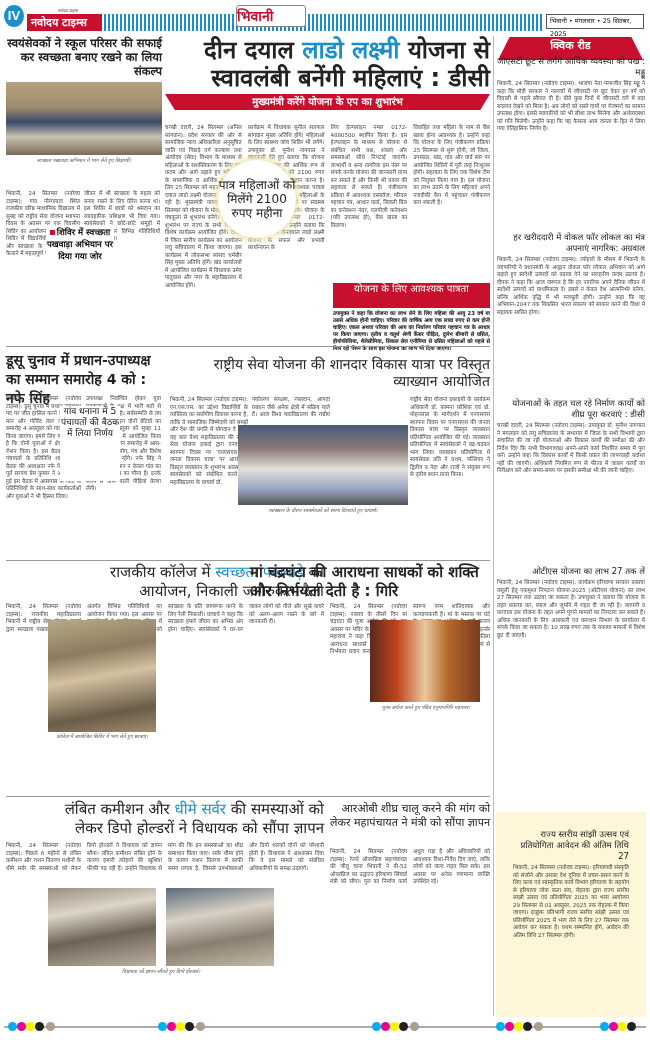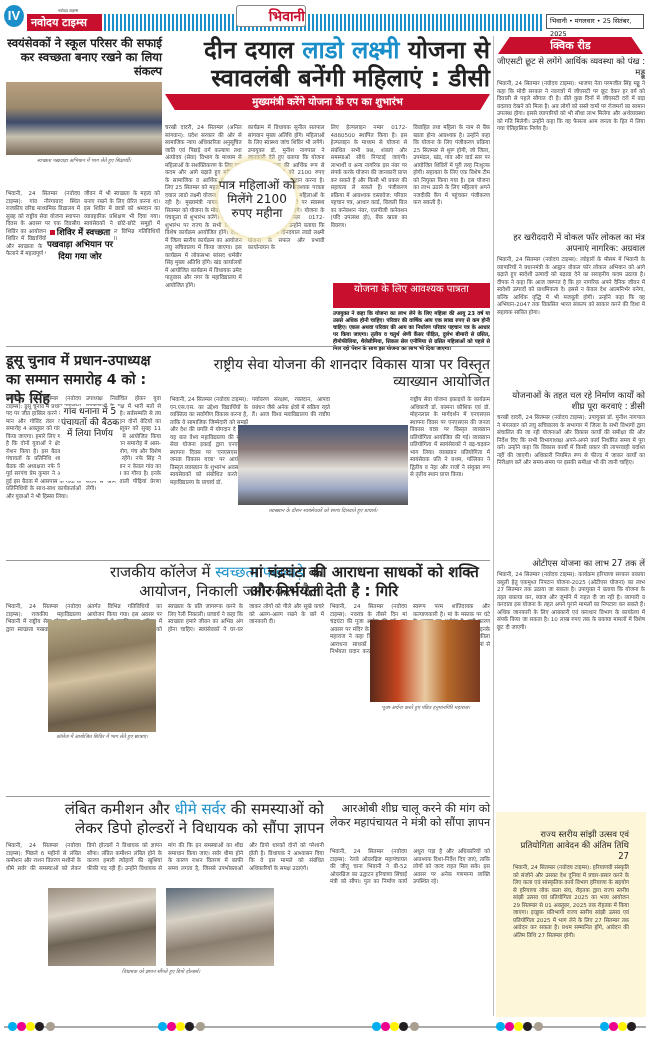--- a/index.html
+++ b/index.html
@@ -3,32 +3,32 @@
 <meta charset="utf-8">
 <style>
 *{box-sizing:border-box;margin:0;padding:0}
 body{width:650px;height:1043px;background:#fff;font-family:"DejaVu Sans",sans-serif;color:#222;position:relative;overflow:hidden}
 .abs{position:absolute}
 .masthead{top:0;left:0;width:650px;height:33px}
 .pgno{left:4px;top:5px;width:20px;height:22px;background:#1a8fc9;color:#fff;font:bold 13px "Liberation Sans",sans-serif;text-align:center;line-height:22px;border-radius:50%}
 .brand{left:27px;top:14px;width:75px;height:17px;background:#c8102e;color:#fff;font:bold 11px "DejaVu Sans",sans-serif;line-height:17px;padding-left:4px}
 .brand-tag{left:58px;top:8px;font-size:4px;color:#333}
 .stripes{left:104px;top:14px;width:440px;height:17px;background:repeating-linear-gradient(90deg,#1a8fc9 0 2px,#fff 2px 4px)}
-.city{left:236px;top:5px;width:70px;height:22px;background:#fff;border:1px solid #888;border-radius:3px;color:#c8102e;font:bold 14px "DejaVu Sans",sans-serif;text-align:right;line-height:20px}
+.city{left:236px;top:5px;width:70px;height:22px;background:#fff;border:1px solid #888;border-radius:3px;color:#c8102e;font:bold 14px "DejaVu Sans",sans-serif;text-align:left;line-height:20px}
 .dateline{left:546px;top:14px;width:98px;height:15px;border:1px solid #555;font-size:6.5px;line-height:13px;padding-left:3px;color:#111}
 .h1{font-family:"DejaVu Sans",sans-serif;font-weight:bold;color:#222;line-height:1.1;text-align:right}
 .h-light{font-family:"DejaVu Sans",sans-serif;font-weight:normal;color:#222;line-height:1.15;text-align:right}
 .blue{color:#1a8fc9}
 .text{font-size:5.5px;line-height:7.5px;color:#444;text-align:justify;overflow:hidden}
 .cols{display:flex;gap:6px}
 .cols>div{flex:1}
 .photo{background:linear-gradient(160deg,#8a6a4e,#c9a58a 40%,#6e5a48 70%,#a89080);overflow:hidden}
 .caption{font-size:5px;color:#555;text-align:center;font-style:italic}
 .redbar{background:#c8102e;color:#fff;font-weight:bold;text-align:center}
-.quickread{left:498px;top:37px;width:145px;height:17px;background:#c8102e;color:#fff;font:bold 11px "DejaVu Sans",sans-serif;text-align:center;line-height:17px;clip-path:polygon(8% 0,92% 0,100% 100%,0 100%)}
+.quickread{left:498px;top:37px;width:145px;height:23px;background:#c8102e;color:#fff;font:bold 11px "DejaVu Sans",sans-serif;text-align:center;line-height:17px;clip-path:polygon(8% 0,92% 0,100% 100%,0 100%)}
 .rule{background:#999;height:1px}
 .vrule{background:#bbb;width:1px}
 .pullquote{border-radius:50%;background:#fff;box-shadow:0 0 6px 3px #f3e6b0;text-align:center;font-size:12px;line-height:14px;color:#222;display:flex;align-items:center;justify-content:center}
 .boxyellow{background:#fdf6d8}
 .regline{left:4px;top:1026px;width:642px;height:2px;background:#aaa}
 .dot{position:absolute;width:9px;height:9px;border-radius:50%;top:1022px}
 </style>
 </head>
 <body>
 
@@ -77,21 +77,21 @@
 <div class="abs vrule" style="left:493px;top:36px;height:980px"></div>
 <div class="abs" style="left:497px;top:56px;width:148px;">
   <div>
     <div class="h-light" style="font-size:8.5px;line-height:11px">जीएसटी छूट से लगेंगे आर्थिक व्यवस्था को पंख : मड्डू</div>
     <div class="text" style="height:148px;margin-top:2px">भिवानी, 24 सितम्बर (नवोदय टाइम्स): भाजपा नेता परमजीत सिंह मड्डू ने कहा कि मोदी सरकार ने नवरात्रों में जीएसटी पर छूट देकर हर वर्ग को दिवाली से पहले सौगात दी है। बीते कुछ दिनों में जीएसटी दरों में बड़ा बदलाव देखने को मिला है। अब लोगों को सस्ते दामों पर रोजमर्रा का सामान उपलब्ध होगा। इससे व्यापारियों को भी सीधा लाभ मिलेगा और अर्थव्यवस्था को गति मिलेगी। उन्होंने कहा कि यह फैसला आम जनता के हित में लिया गया ऐतिहासिक निर्णय है।</div>
   </div>
   <div style="margin-top:4px">
     <div class="h-light" style="font-size:8.5px;line-height:11px">हर खरीददारी में वोकल फॉर लोकल का मंत्र अपनाएं नागरिक: अग्रवाल</div>
     <div class="text" style="height:130px;margin-top:2px">भिवानी, 24 सितम्बर (नवोदय टाइम्स): त्योहारों के मौसम में भिवानी के व्यापारियों ने प्रधानमंत्री के आह्वान वोकल फॉर लोकल अभियान को आगे बढ़ाते हुए स्वदेशी उत्पादों को बढ़ावा देने का सराहनीय कदम उठाया है। दीपक ने कहा कि आज जरूरत है कि हर नागरिक अपने दैनिक जीवन में स्वदेशी उत्पादों को प्राथमिकता दे। इससे न केवल देश आत्मनिर्भर बनेगा, बल्कि आर्थिक वृद्धि में भी मजबूती होगी। उन्होंने कहा कि यह अभियान-2047 तक विकसित भारत संकल्प को साकार करने की दिशा में सहायक साबित होगा।</div>
   </div>
-  <div style="margin-top:4px">
+  <div style="margin-top:12px">
     <div class="h-light" style="font-size:8.5px;line-height:11px">योजनाओं के तहत चल रहे निर्माण कार्यों को शीघ्र पूरा करवाएं : डीसी</div>
     <div class="text" style="height:140px;margin-top:2px">चरखी दादरी, 24 सितम्बर (नवोदय टाइम्स): उपायुक्त डॉ. मुनीश नागपाल ने मंगलवार को लघु सचिवालय के सभागार में जिला के सभी विभागों द्वारा संचालित की जा रही योजनाओं और विकास कार्यों की समीक्षा की और निर्देश दिए कि सभी विभागाध्यक्ष अपने-अपने कार्य निर्धारित समय में पूरा करें। उन्होंने कहा कि विकास कार्यों में किसी प्रकार की लापरवाही बर्दाश्त नहीं की जाएगी। अधिकारी नियमित रूप से फील्ड में जाकर कार्यों का निरीक्षण करें और समय-समय पर इसकी समीक्षा भी की जानी चाहिए।</div>
   </div>
   <div style="margin-top:4px">
     <div class="h-light" style="font-size:8.5px;line-height:11px">ओटीएस योजना का लाभ 27 तक लें</div>
     <div class="text" style="height:210px;margin-top:2px">भिवानी, 24 सितम्बर (नवोदय टाइम्स): कार्यक्रम हरियाणा सरकार बकाया वसूली हेतु एकमुश्त निपटान योजना-2025 (ओटीएस योजना) का लाभ 27 सितम्बर तक उठाया जा सकता है। उपायुक्त ने बताया कि योजना के तहत बकाया कर, ब्याज और जुर्माने में राहत दी जा रही है। व्यापारी व करदाता इस योजना के तहत अपने पुराने मामलों का निपटारा कर सकते हैं। अधिक जानकारी के लिए आबकारी एवं कराधान विभाग के कार्यालय में संपर्क किया जा सकता है। 10 लाख रुपए तक के बकाया मामलों में विशेष छूट दी जाएगी।</div>
   </div>
 </div>
 <div class="abs boxyellow" style="left:496px;top:812px;width:150px;height:205px;padding:17px">
   <div class="h-light" style="font-size:8.5px;line-height:11px">राज्य स्तरीय सांझी उत्सव एवं प्रतियोगिता आवेदन की अंतिम तिथि 27</div>

